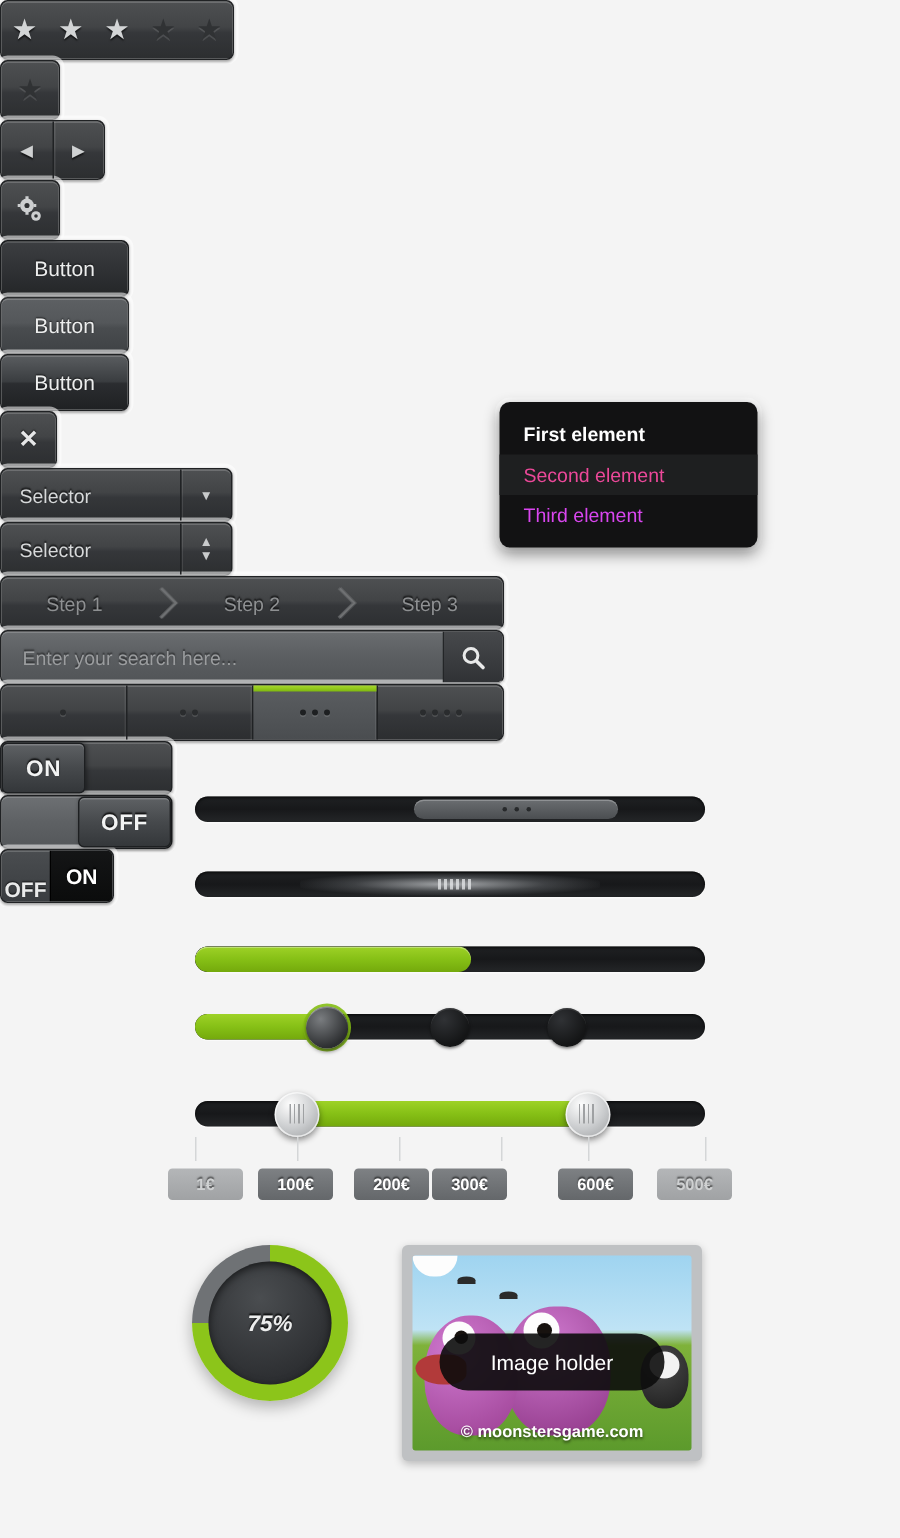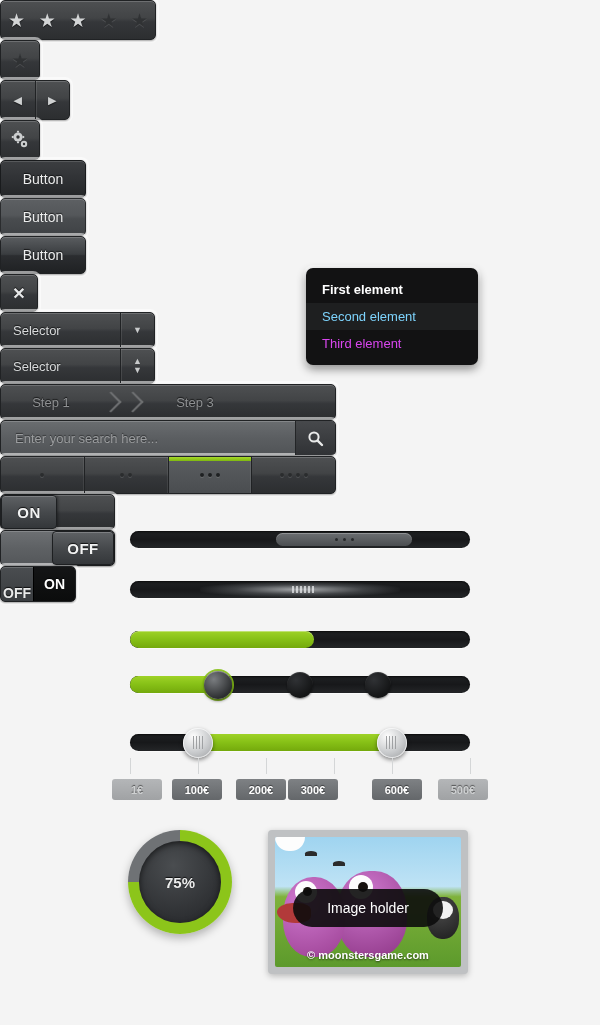--- a/index.html
+++ b/index.html
@@ -77,26 +77,26 @@
                      text-shadow: 0 -1px 1px rgba(0,0,0,.7); }
   .sel-arrow { width: 34px; height: 100%; display: flex; flex-direction: column;
                align-items: center; justify-content: center; gap: 2px;
                border-left: 1px solid #202224;
                box-shadow: inset 1px 0 0 rgba(255,255,255,.1); }
   .cap { font-size: 9px; color: #c9cbcc; line-height: 7px; }
   #selector1 { left: 132px; top: 232px; width: 155px; }
   #selector2 { left: 312px; top: 232px; width: 155px; }
 
   
-  #dropdown { position: absolute; left: 306px; top: 268px; width: 172px;
+  #dropdown { position: absolute; left: 333px; top: 268px; width: 172px;
     background: #121213; border-radius: 7px; padding: 8px 0;
     box-shadow: 0 4px 10px rgba(0,0,0,.45), 0 0 0 3px rgba(255,255,255,.5); z-index: 40; }
   .dd-item { padding: 6px 16px; font-size: 13px; }
   .dd-item.first { color: #ffffff; font-weight: bold; }
-  .dd-item.second { color: #7dd3fc; background: #1e1f20; }
+  .dd-item.second { color: #ec4899; background: #1e1f20; }
   .dd-item.third { color: #d946ef; }
 
   
   #steps { left: 132px; top: 294px; width: 336px; height: 36px; overflow: hidden;
            display: flex; align-items: center; }
   .step { position: relative; width: 100px; height: 100%; display: flex;
           align-items: center; justify-content: center;
           color: #8e9092; font-size: 13px; text-shadow: 0 -1px 1px rgba(0,0,0,.7); }
   .chev { position: relative; width: 22px; height: 100%; }
   .chev::before, .chev::after { content: ""; position: absolute; left: 2px; top: 50%;
@@ -209,21 +209,21 @@
     display: flex; align-items: center; justify-content: center;
     font-size: 11px; font-weight: bold; color: #ffffff;
     text-shadow: 0 -1px 1px rgba(0,0,0,.55);
     background: linear-gradient(#7e8184, #64676a); }
   .price.dim { background: linear-gradient(#b4b6b8, #a0a2a4); color: #cfd1d2; }
 
   
   #dial { position: absolute; left: 128px; top: 830px; width: 104px; height: 104px;
     border-radius: 50%;
     background: conic-gradient(#8cc51a 0deg 270deg, #6f7275 270deg 360deg);
-    box-shadow: 0 4px 10px rgba(0,0,0,.28); }
+    box-shadow: 0 4px 10px rgba(0,0,0,.28); font-style: italic; }
   #dial-inner { position: absolute; left: 11px; top: 11px; right: 11px; bottom: 11px;
     border-radius: 50%;
     background: radial-gradient(circle at 42% 30%, #4a4d50, #2e3033 70%, #232528 100%);
     box-shadow: inset 0 2px 6px rgba(0,0,0,.6);
     display: flex; align-items: center; justify-content: center; }
   #dial-value { color: #eceded; font-size: 15px; font-weight: bold;
     text-shadow: 0 -1px 1px rgba(0,0,0,.8); }
 
   
   #image-holder { position: absolute; left: 268px; top: 830px; width: 200px; height: 144px;
@@ -328,20 +328,21 @@
     <span class="label">Selector</span>
     <span class="sel-arrow">
       <span class="cap">▲</span>
       <span class="cap">▼</span>
     </span>
   </div>
 
   <div class="metal" id="steps">
     <span class="step">Step 1</span>
     <span class="chev"></span>
+    <span class="step">Step 2</span>
     <span class="chev"></span>
     <span class="step">Step 3</span>
   </div>
 
   <div id="dropdown">
     <div class="dd-item first">First element</div>
     <div class="dd-item second">Second element</div>
     <div class="dd-item third">Third element</div>
   </div>
 

